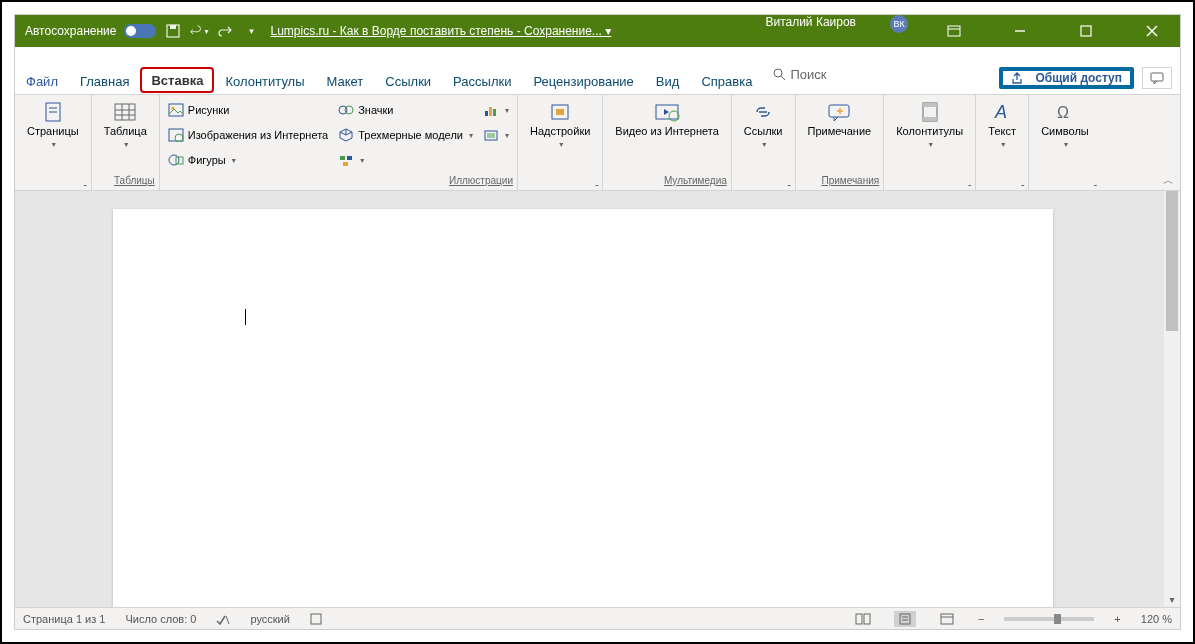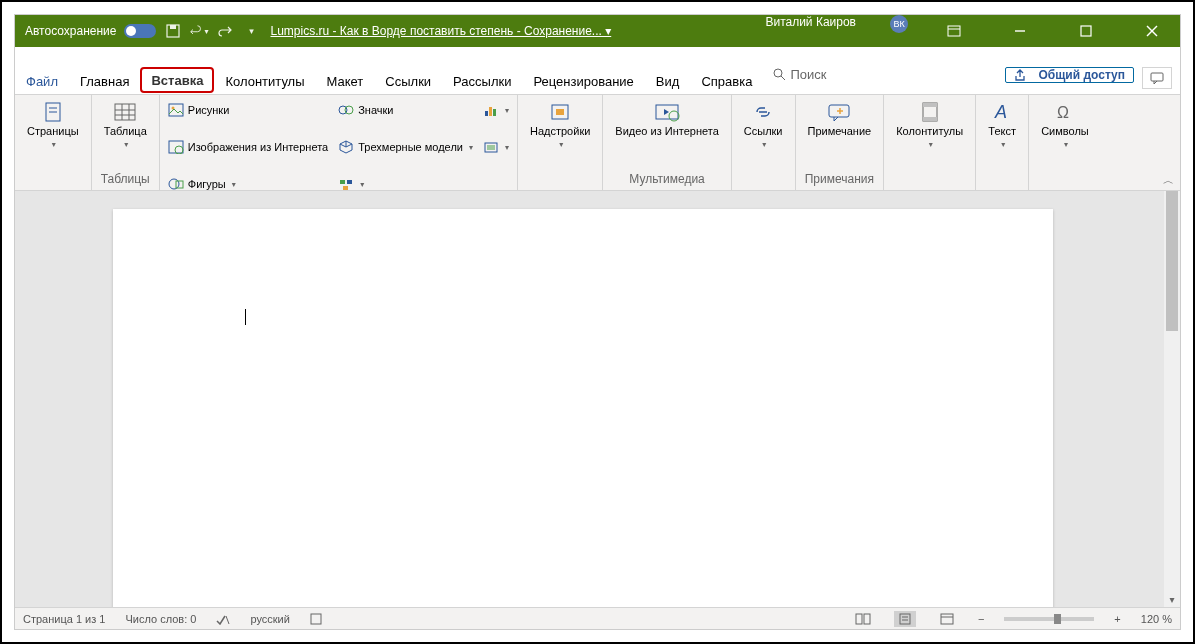--- a/index.html
+++ b/index.html
@@ -8,36 +8,36 @@
 .titlebar { height:32px; background:#4d7c0f; color:#fff; display:flex; align-items:center; font-size:12px; }
 .qat { display:flex; align-items:center; gap:8px; padding:0 10px; }
 .toggle { width:32px; height:14px; background:#4a76b8; border-radius:7px; position:relative; }
 .toggle::after { content:""; position:absolute; left:2px; top:2px; width:10px; height:10px; background:#fff; border-radius:50%; }
 .qat-btn { width:18px; height:18px; display:flex; align-items:center; justify-content:center; cursor:pointer; opacity:.9; }
 .title-center { flex:1; text-align:left;text-decoration:underline; }
 .title-right { display:flex; align-items:flex-start; gap:26px; padding-right:8px; }
 .avatar { width:18px; height:18px; border-radius:50%; background:#5a7db8; display:flex; align-items:center; justify-content:center; font-size:9px;margin-left:8px; }
 .win-btn { width:40px; height:32px; display:flex; align-items:center; justify-content:center; cursor:pointer; }
 .tabrow { height:28px; background:#fff; border-bottom:1px solid #d4d4d4; display:flex; align-items:flex-start; font-size:13px;margin-top:20px; }
-.tab { padding:0 11px; height:28px; display:flex; align-items:center; cursor:pointer; color:#000000; }
+.tab { padding:0 11px; height:28px; display:flex; align-items:center; cursor:pointer; color:#0c4a6e; }
 .tab.file { color:#2b579a; font-weight:500; }
 .tab.active { border:2px solid #c00; border-radius:4px; padding:0 9px; height:26px; font-weight:600; color:#333; }
 .tab-spacer { flex:1; }
 .search { display:flex; align-items:center; gap:4px; padding:0 10px; color:#666; }
-.share-btn { border:1px solid #0369a1; height:16px; padding:0 8px; display:flex; align-items:center; gap:12px; font-size:12px; color:#2b579a; border-radius:2px; margin-right:8px; cursor:pointer; font-weight:600; }
+.share-btn { border:4px solid #0369a1; height:22px; padding:0 8px; display:flex; align-items:center; gap:12px; font-size:12px; color:#2b579a; border-radius:2px; margin-right:8px; cursor:pointer; font-weight:600; }
 .comment-btn { border:1px solid #d4d4d4; width:30px; height:22px; display:flex; align-items:center; justify-content:center; margin-right:8px; cursor:pointer; }
 .ribbon { height:96px; background:#f3f2f1; border-bottom:1px solid #d4d4d4; display:flex; font-size:11px; position:relative; }
 .group { border-right:1px solid #d4d4d4; display:flex; flex-direction:column; padding:2px 4px; }
 .group-body { flex:1; display:flex; align-items:flex-start; gap:2px; }
-.group-label { text-align:center; color:#666; font-size:12px; padding-bottom:2px; }
+.group-label { text-align:right; color:#666; font-size:10px; padding-bottom:2px;text-decoration:underline; }
 .big-btn { display:flex; flex-direction:column; align-items:center; justify-content:center; padding:4px 8px; cursor:pointer; gap:2px; text-align:center; line-height:1.2; }
 .big-btn .ico { width:28px; height:22px; display:flex; align-items:center; justify-content:center; }
 .small-btn { display:flex; align-items:center; gap:4px; padding:2px 4px; cursor:pointer; height:22px; }
 .small-btn .ico { width:16px; height:16px; display:flex; align-items:center; justify-content:center; }
-.col { display:flex; flex-direction:column; gap:15px; padding-top:2px; }
+.col { display:flex; flex-direction:column; gap:3px; padding-top:2px; }
 .dd { font-size:8px; color:#666; margin-left:2px; }
 .collapse { position:absolute; right:6px; bottom:2px; cursor:pointer; color:#666; font-size:11px; }
 .workspace { flex:1; background:#e6e6e6; position:relative; overflow:hidden; }
 .page { position:absolute; left:98px; top:18px; width:940px; height:100%; background:#fff; box-shadow:0 1px 3px rgba(0,0,0,.2); }
 .cursor { position:absolute; left:132px; top:100px; width:1px; height:16px; background:#000; }
 .vscroll { position:absolute; right:0; top:0; bottom:0; width:16px; background:#f0f0f0; }
 .vscroll-thumb { position:absolute; top:0; left:2px; right:2px; height:140px; background:#c0c0c0; }
 .vscroll-dn { position:absolute; bottom:0; left:0; right:0; height:16px; display:flex; align-items:center; justify-content:center; color:#666; font-size:10px; }
 .statusbar { height:22px; background:#f3f2f1; border-top:1px solid #d4d4d4; display:flex; align-items:center; font-size:11px; color:#555; padding:0 8px; gap:20px; }
 .status-spacer { flex:1; }

